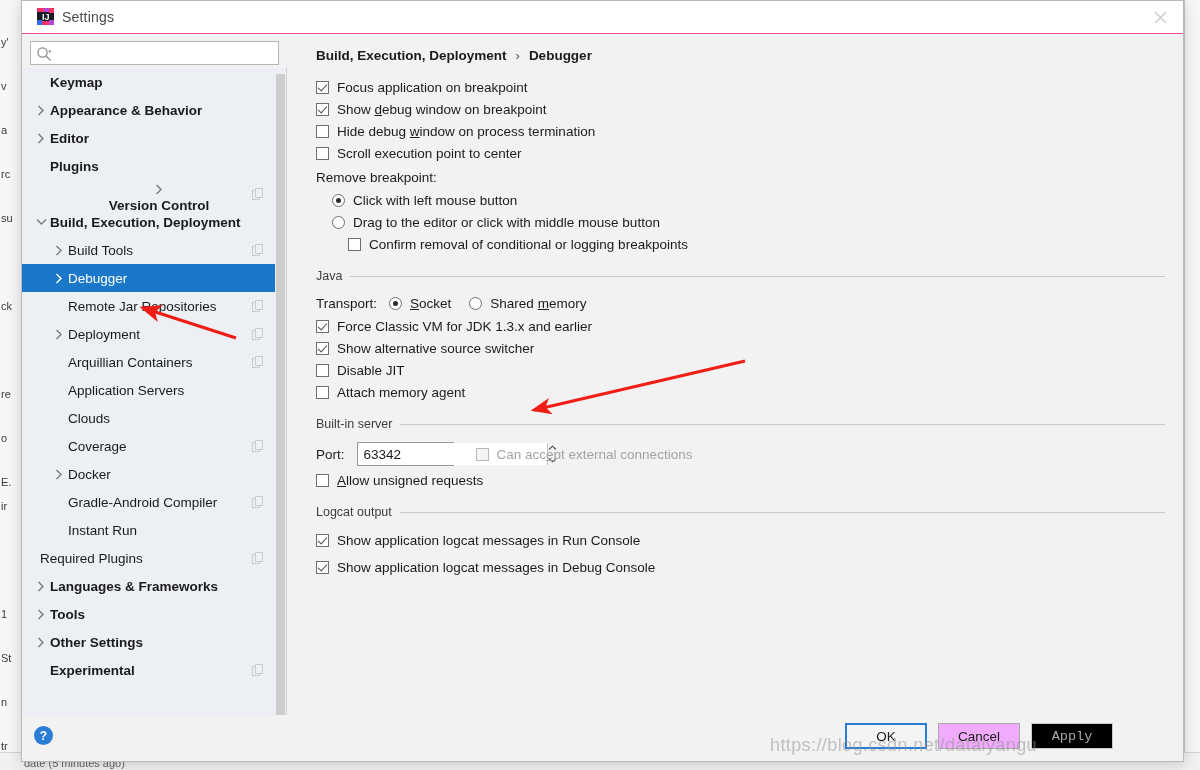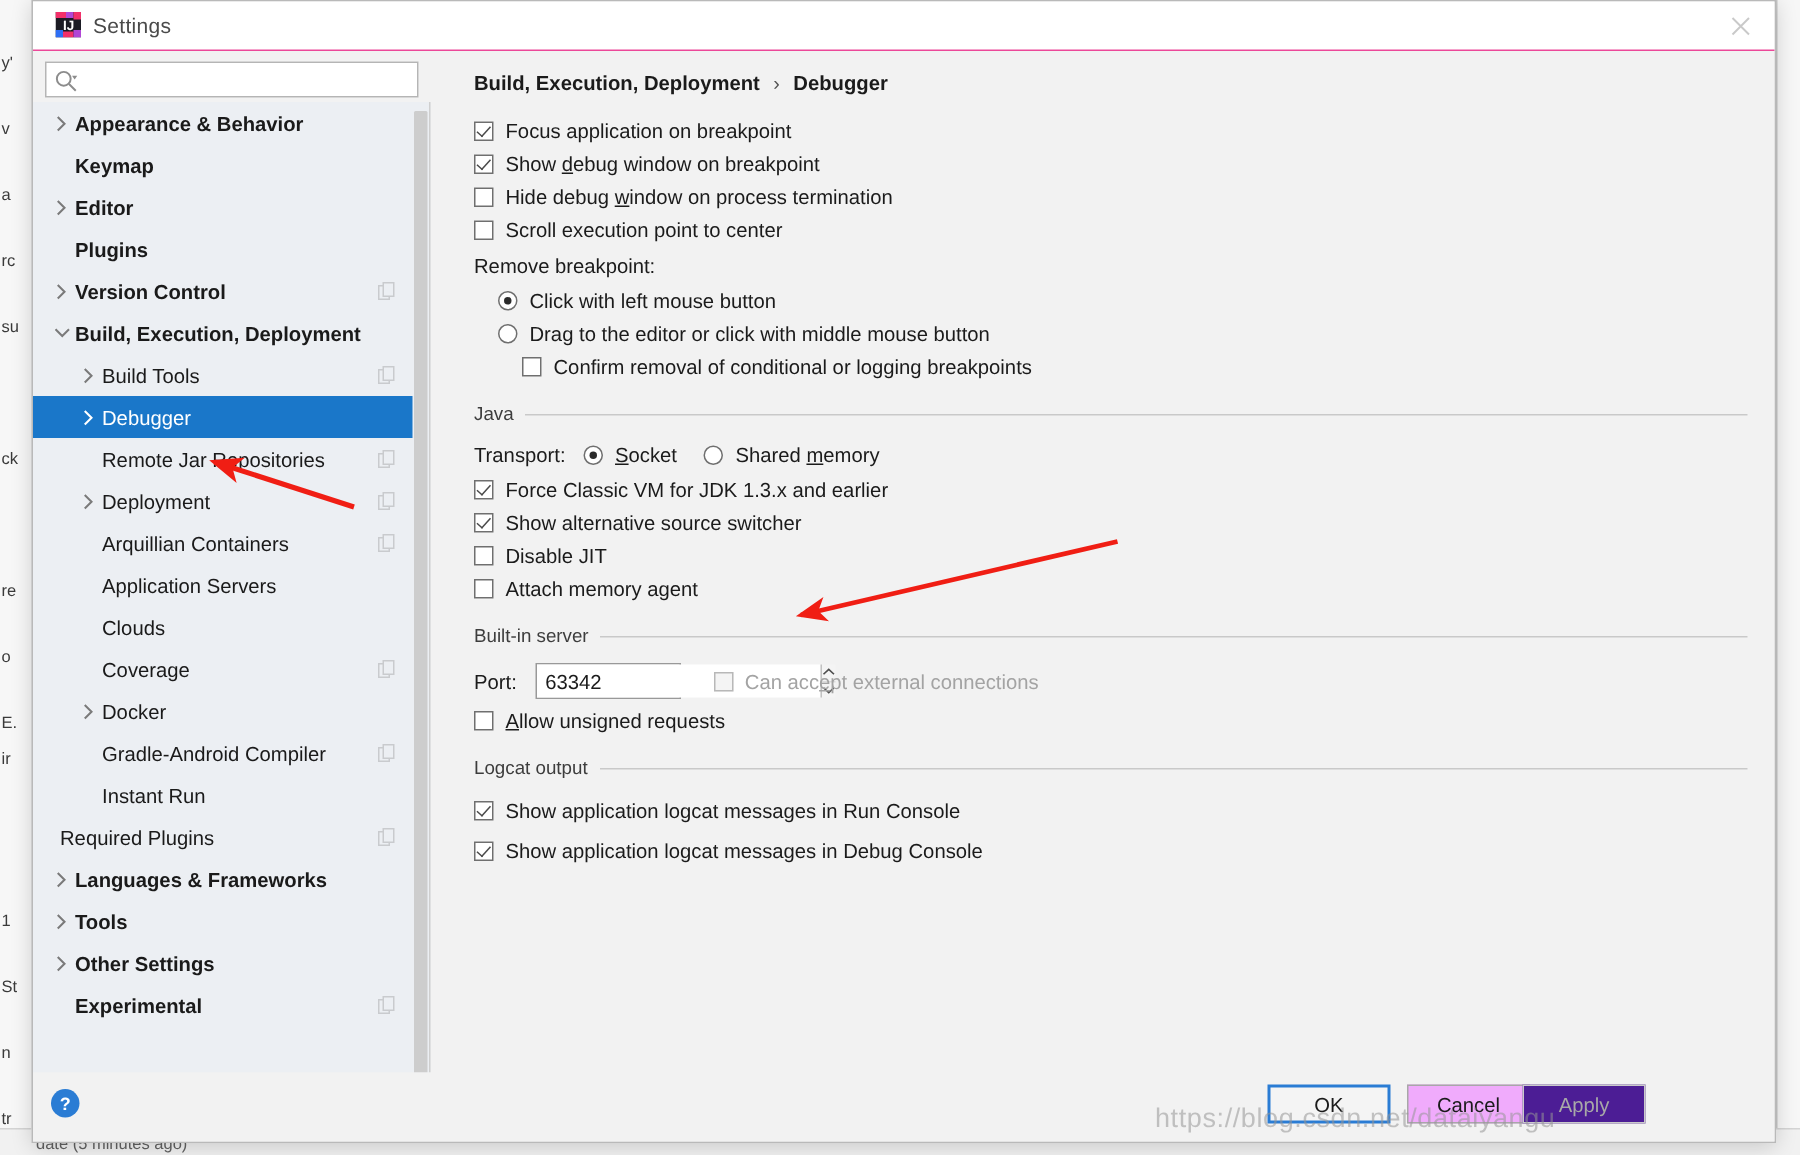--- a/index.html
+++ b/index.html
@@ -169,21 +169,21 @@
     border-radius: 50%; background: #2a7cd4; color: #fff; font-size: 12px; font-weight: bold;
     display: flex; align-items: center; justify-content: center; cursor: pointer;
   }
   .dlg-btn {
     position: absolute; top: 8px; height: 26px; width: 82px;
     font-size: 13.5px; font-family: "Liberation Sans", sans-serif;
     background: #f0abfc; border: 1px solid #a8a8a8; color: #1b1b1b; cursor: pointer;
   }
   #ok-btn { right: 256px; border: 2px solid #2a7cd4; background: #f4f4f4; }
   #cancel-btn { right: 163px; }
-  #apply-btn { right: 86px; color: #a8a8a8; border-color: #cacaca; background: #4c1d95; cursor: default; }
+  #apply-btn { right: 70px; color: #a8a8a8; border-color: #cacaca; background: #000000; cursor: default; font-family: Liberation Mono, monospace; }
 
   
   #annotations { position: absolute; left: 0; top: 0; width: 1200px; height: 770px; pointer-events: none; }
 
   
   #watermark {
     position: absolute; left: 770px; top: 735px;
     font-size: 18px; color: rgba(150,150,150,.55);
     white-space: nowrap; letter-spacing: .4px; pointer-events: none;
     font-family: "Liberation Sans", sans-serif;
@@ -245,44 +245,44 @@
           <circle cx="6.5" cy="6.5" r="4.6" stroke="#8c8c8c" stroke-width="1.3" fill="none"></circle>
           <path d="M10 10 L14.5 14.5" stroke="#8c8c8c" stroke-width="1.3"></path>
           <path d="M12 4.5 L15.5 4.5 L13.75 7 Z" fill="#8c8c8c"></path>
         </svg>
       </span>
     </div>
 
     <div id="tree-panel">
       <div id="tree-rows">
           <div class="tree-row" style="padding-left: 10px;">
+            <span class="tree-arrow"></span>
+            <span class="tree-label bold">Keymap</span>
+          </div>
+          <div class="tree-row" style="padding-left: 10px;">
             <span class="tree-arrow">
               <svg width="8" height="11" viewBox="0 0 8 11">
                 <path d="M1.5 1 L6 5.5 L1.5 10" stroke-width="1.4" fill="none"></path>
               </svg>
             </span>
             <span class="tree-label bold">Appearance &amp; Behavior</span>
           </div>
           <div class="tree-row" style="padding-left: 10px;">
-            <span class="tree-arrow"></span>
-            <span class="tree-label bold">Keymap</span>
-          </div>
-          <div class="tree-row" style="padding-left: 10px;">
             <span class="tree-arrow">
               <svg width="8" height="11" viewBox="0 0 8 11">
                 <path d="M1.5 1 L6 5.5 L1.5 10" stroke-width="1.4" fill="none"></path>
               </svg>
             </span>
             <span class="tree-label bold">Editor</span>
           </div>
           <div class="tree-row" style="padding-left: 10px;">
             <span class="tree-arrow"></span>
             <span class="tree-label bold">Plugins</span>
           </div>
-          <div class="tree-row" style="padding-left: 10px;">
+          <div class="tree-row" style="padding-left: 10px; flex-direction: column;">
             <span class="tree-arrow">
               <svg width="8" height="11" viewBox="0 0 8 11">
                 <path d="M1.5 1 L6 5.5 L1.5 10" stroke-width="1.4" fill="none"></path>
               </svg>
             </span>
             <span class="tree-label bold">Version Control</span>
             <span class="copy-badge"><svg width="12" height="12" viewBox="0 0 12 12">
                 <rect x="0.5" y="2.5" width="7" height="9" stroke="#8b8b8b" fill="#eceff3" stroke-width="1"></rect>
                 <rect x="3.5" y="0.5" width="7" height="9" stroke="#8b8b8b" fill="#eceff3" stroke-width="1"></rect>
               </svg></span>

